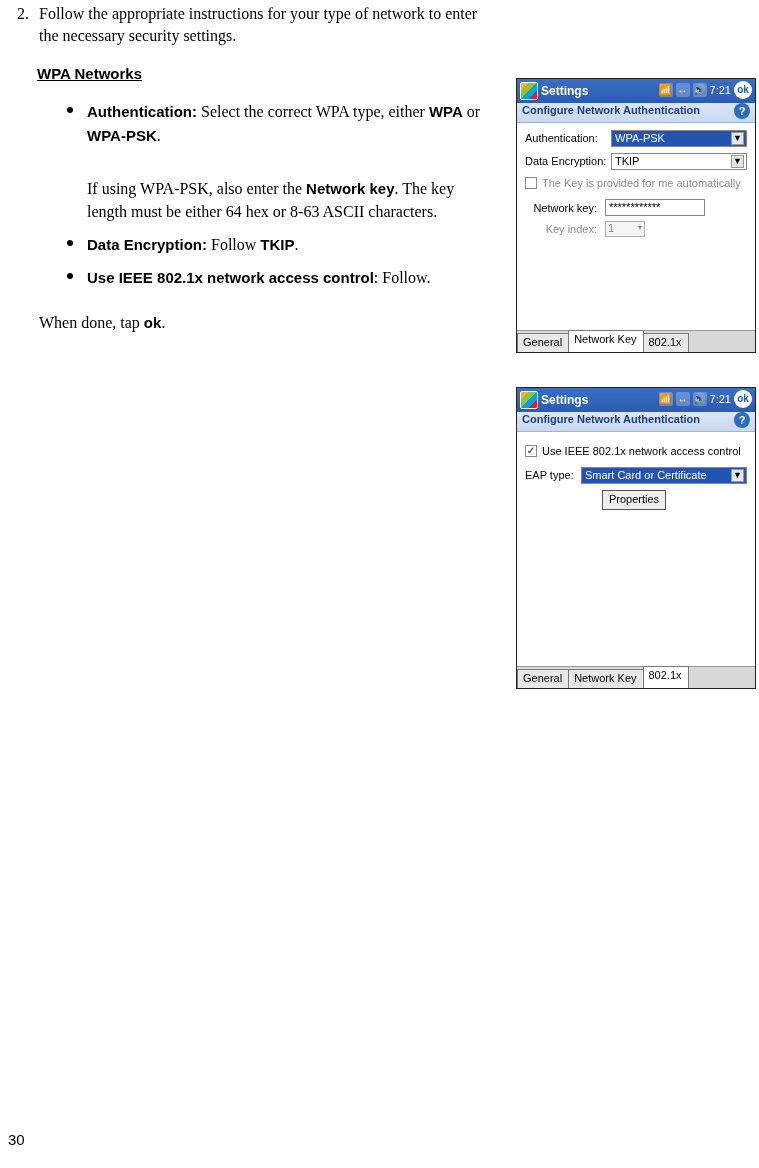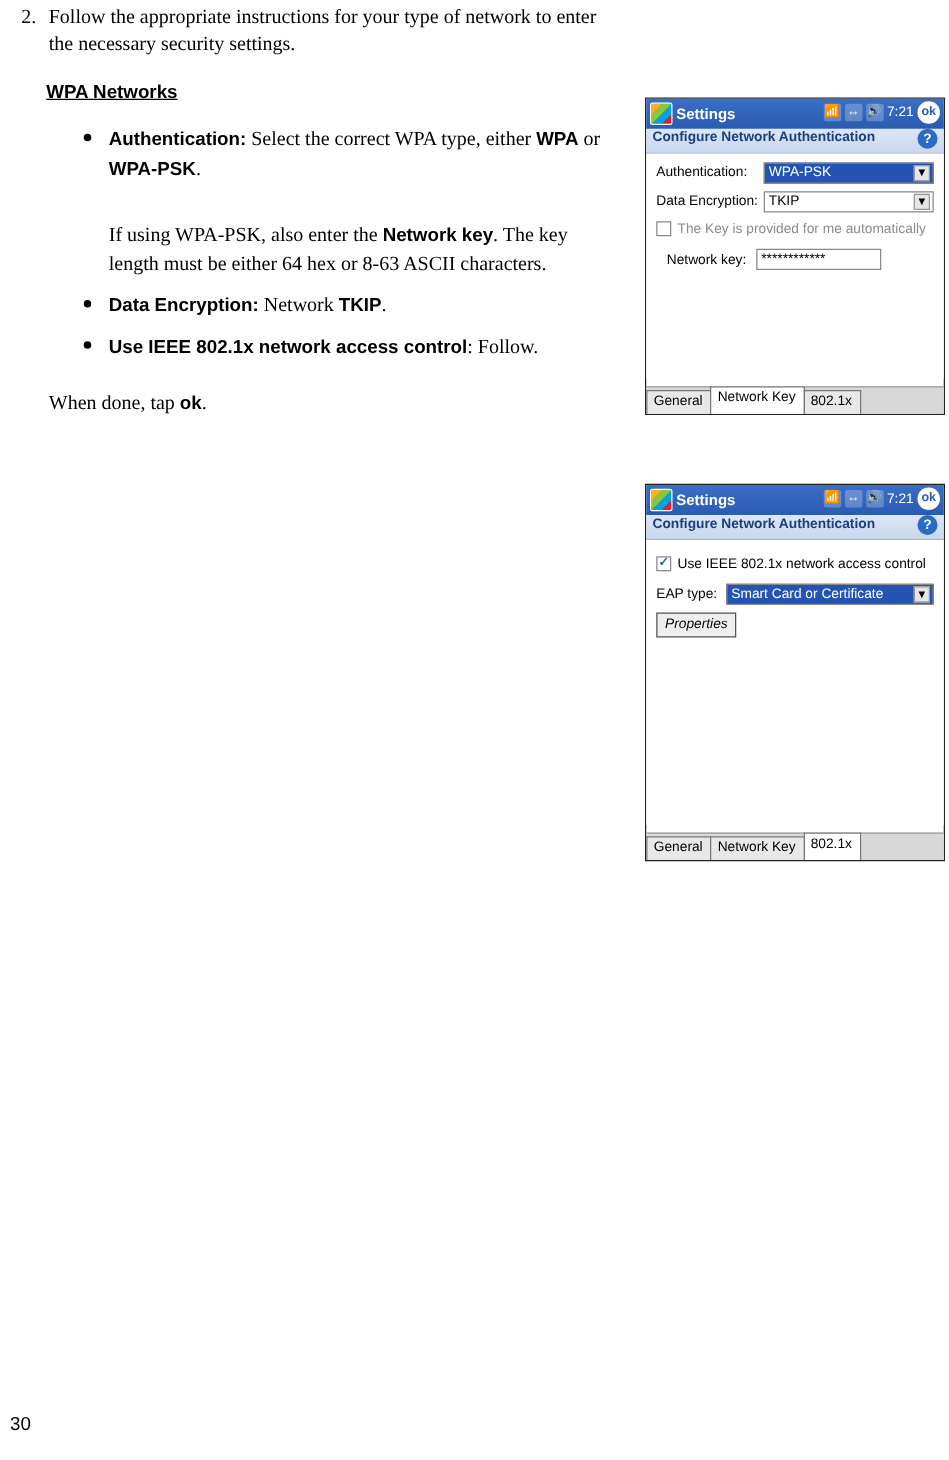--- a/index.html
+++ b/index.html
@@ -157,21 +157,21 @@
       border: 1px solid #777;
       border-bottom: none;
       background: #e8e8e8;
       margin-right: -1px;
       margin-top: 3px;
     }
     .tab.active { background: #fff; height: 22px; margin-top: 0; }
     .tab-bar .spacer { flex: 1; }
     .device .body-fill-1 { height: 82px; }
     .device .body-fill-2 { height: 150px; }
-    .prop-row { display:flex; justify-content:flex-start; padding-right:4px; margin-top:4px;font-style:italic; }
+    .prop-row { display:flex; justify-content:center; padding-right:4px; margin-top:4px; }
   </style>
 </head>
 <body>
 
 <div class="left-col">
 
   <div>
     <span class="step2-label">2.</span>
     <span class="step2-text">Follow the appropriate instructions for your type of network to enter the necessary security settings.</span>
   </div>
@@ -183,21 +183,21 @@
     <div class="bullet-list">
       <div class="bullet-item">
         <span class="bullet-dot"></span>
         <span class="arial-b">Authentication:</span><span> Select the correct WPA type, either </span><span class="arial-b">WPA</span><span> or </span><span class="arial-b">WPA-PSK</span><span>.</span>
         <div class="para-gap">
           <span>If using WPA-PSK, also enter the </span><span class="arial-b">Network key</span><span>. The key length must be either 64 hex or 8-63 ASCII characters.</span>
         </div>
       </div>
       <div class="bullet-item">
         <span class="bullet-dot"></span>
-        <span class="arial-b">Data Encryption:</span><span> Network </span><span class="arial-b">TKIP</span><span>.</span>
+        <span class="arial-b">Data Encryption:</span><span> Follow </span><span class="arial-b">TKIP</span><span>.</span>
       </div>
     </div>
 
 
     <div class="bullet-list">
       <div class="bullet-item">
         <span class="bullet-dot"></span>
         <span class="arial-b">Use IEEE 802.1x network access control</span><span>: Follow.</span>
       </div>
     </div>
@@ -240,20 +240,27 @@
       </div>
     </div>
     <div class="chk-row grey-text">
       <span class="chk"></span>
       <span>The Key is provided for me automatically</span>
     </div>
     <div class="kv-row">
       <span class="lbl">Network key:</span>
       <span class="text-input">************</span>
     </div>
+    <div class="kv-row grey-text">
+      <span class="lbl">Key index:</span>
+      <span class="small-combo">
+        <span>1</span>
+        <span style="font-size:8px;">▾</span>
+      </span>
+    </div>
     <div class="body-fill-1"></div>
   </div>
   <div class="tab-bar">
     <div class="tab">General</div>
     <div class="tab active">Network Key</div>
     <div class="tab">802.1x</div>
     <div class="spacer"></div>
   </div>
 </div>
 

